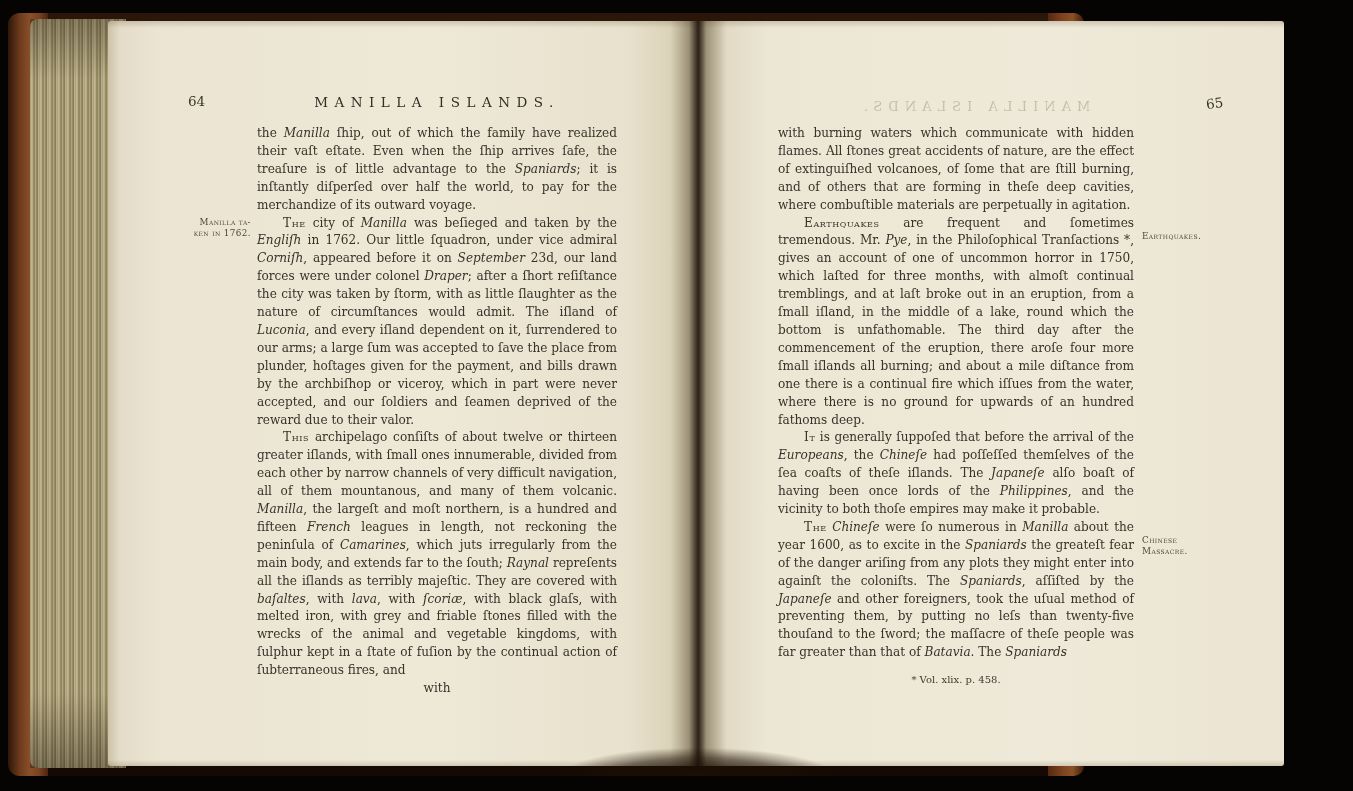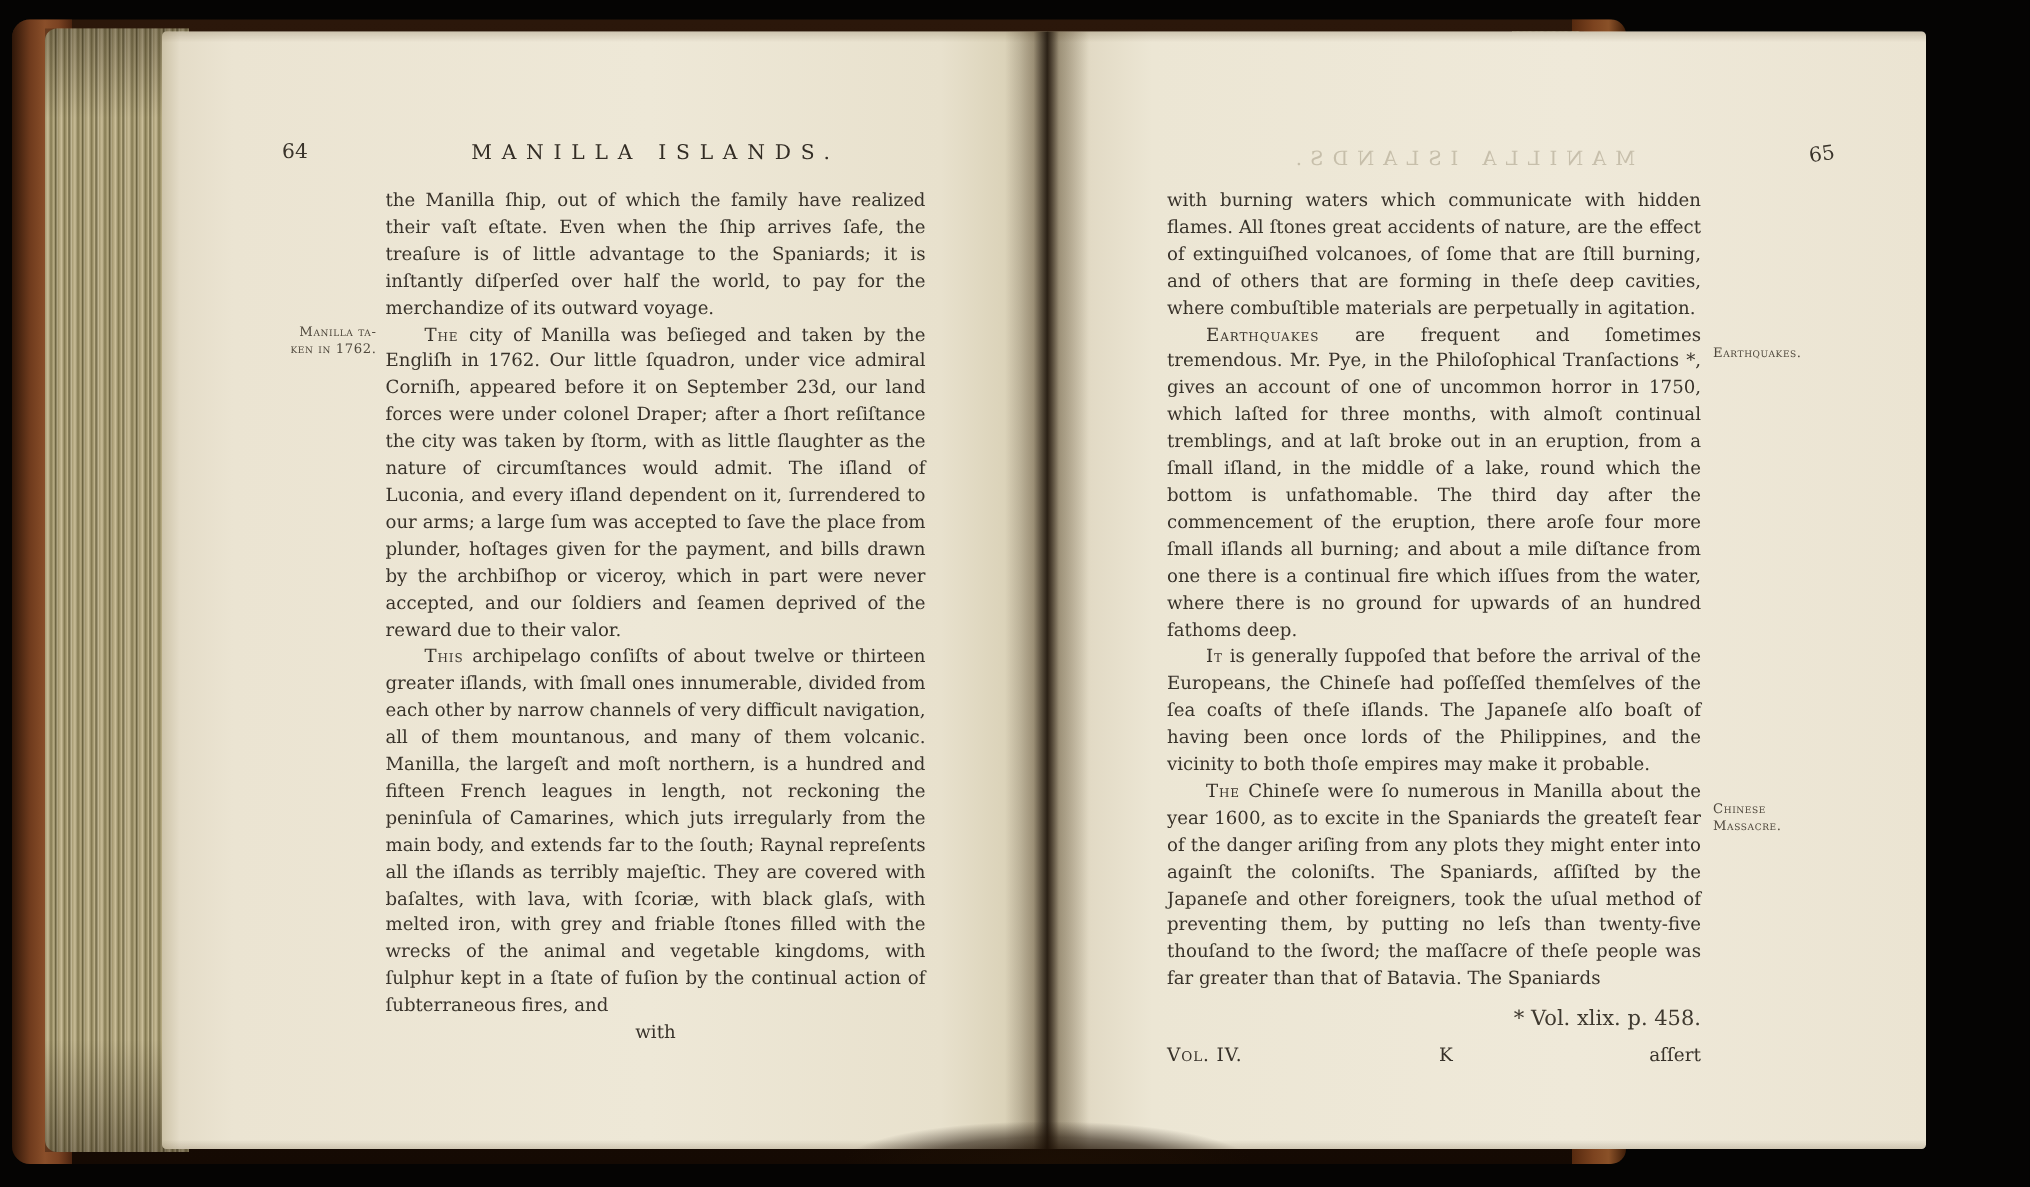--- a/index.html
+++ b/index.html
@@ -47,29 +47,29 @@
   .title-right{left:770px;top:88px;width:356px;letter-spacing:8px;}
   .bleed-title{position:absolute;z-index:3;left:788px;top:86px;width:356px;text-align:center;
     font-size:13px;letter-spacing:6px;color:rgba(122,111,86,.34);transform:scaleX(-1);}
 
   .column{position:absolute;z-index:4;color:#38322a;font-size:12.1px;line-height:17.9px;
     text-align:justify;}
   .col-left{left:249px;top:112px;width:360px;}
   .col-right{left:770px;top:112px;width:356px;}
   .para{margin:0;position:relative;}
   .para.indent{text-indent:26px;}
-  .seg-i{}
+  .seg-i{font-style:italic;}
   .seg-sc{font-variant:small-caps;letter-spacing:.6px;}
   .sc{font-variant:small-caps;letter-spacing:.6px;}
   .catchword{text-align:center;}
   .margin-note{position:absolute;font-size:8.8px;line-height:11px;color:#4e473c;
     font-variant:small-caps;letter-spacing:.4px;white-space:pre-line;text-align:left;text-indent:0;}
   .note-left{left:-68px;top:2px;width:62px;text-align:right;}
   .note-right{right:-88px;top:16px;width:80px;}
-  .footnote{margin-top:9px;font-size:14px;text-align:right;color:#3f392f;}
+  .footnote{margin-top:9px;font-size:10px;text-align:center;color:#3f392f;}
   .signature-line{margin-top:6px;display:flex;justify-content:space-between;font-size:12.3px;color:#38322a;}
 </style>
 </head>
 <body>
 
 <div class="book">
   <div class="cover-left"></div>
   <div class="cover-right"></div>
   <div class="edge-left"></div>
   <div class="edge-right"></div>
@@ -93,19 +93,14 @@
   <div class="bleed-title">MANILLA ISLANDS.</div>
   <div class="folio folio-right">65</div>
 
   <div class="column col-right">
     <p class="para"><span>with burning waters which communicate with hidden flames. All ſtones great accidents of nature, are the effect of extinguiſhed volcanoes, of ſome that are ſtill burning, and of others that are forming in theſe deep cavities, where combuſtible materials are perpetually in agitation.</span></p>
     <p class="para indent"><span class="margin-note note-right">Earthquakes.</span><span class="seg-sc">Earthquakes</span><span> are frequent and ſometimes tremendous.  Mr. </span><span class="seg-i">Pye</span><span>, in the Philoſophical Tranſactions *, gives an account of one of uncommon horror in 1750, which laſted for three months, with almoſt continual tremblings, and at laſt broke out in an eruption, from a ſmall iſland, in the middle of a lake, round which the bottom is unfathomable. The third day after the commencement of the eruption, there aroſe four more ſmall iſlands all burning; and about a mile diſtance from one there is a continual fire which iſſues from the water, where there is no ground for upwards of an hundred fathoms deep.</span></p>
     <p class="para indent"><span class="seg-sc">It</span><span> is generally ſuppoſed that before the arrival of the </span><span class="seg-i">Europeans</span><span>, the </span><span class="seg-i">Chineſe</span><span> had poſſeſſed themſelves of the ſea coaſts of theſe iſlands.  The </span><span class="seg-i">Japaneſe</span><span> alſo boaſt of having been once lords of the </span><span class="seg-i">Philippines</span><span>, and the vicinity to both thoſe empires may make it probable.</span></p>
     <p class="para indent"><span class="margin-note note-right">Chinese
 Massacre.</span><span class="seg-sc">The</span><span> </span><span class="seg-i">Chineſe</span><span> were ſo numerous in </span><span class="seg-i">Manilla</span><span> about the year 1600, as to excite in the </span><span class="seg-i">Spaniards</span><span> the greateſt fear of the danger ariſing from any plots they might enter into againſt the coloniſts. The </span><span class="seg-i">Spaniards</span><span>, aſſiſted by the </span><span class="seg-i">Japaneſe</span><span> and other foreigners, took the uſual method of preventing them, by putting no leſs than twenty-five thouſand to the ſword; the maſſacre of theſe people was far greater than that of </span><span class="seg-i">Batavia</span><span>.  The </span><span class="seg-i">Spaniards</span></p>
     <div class="footnote">* Vol. xlix. p. 458.</div>
-    <div class="signature-line">
-      <span class="sc">Vol. IV.</span>
-      <span>K</span>
-      <span>aſſert</span>
-    </div>
   </div>
 </div>
 
 </body></html>

